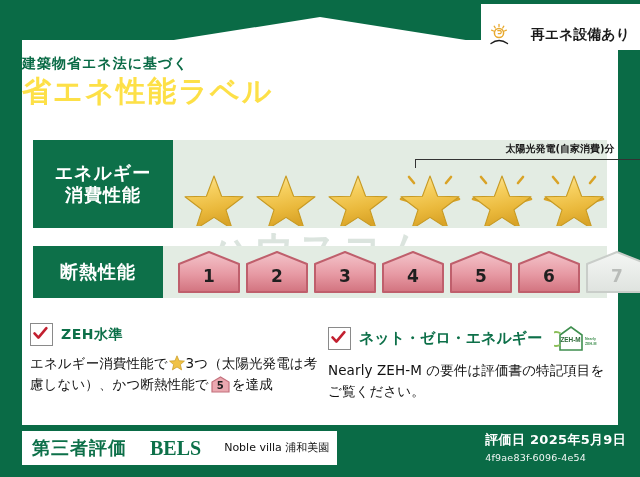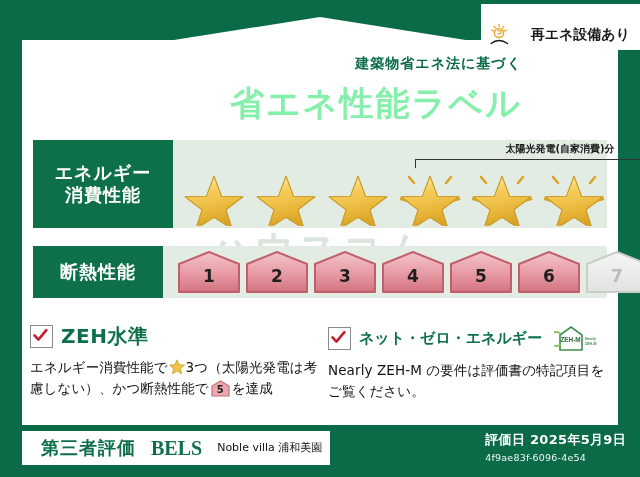--- a/index.html
+++ b/index.html
@@ -30,24 +30,24 @@
   }
 
   
   #body-white{
     position:absolute;left:22px;top:40px;right:22px;bottom:52px;
     background:#ffffff;z-index:2;
   }
 
   
   #title-block{
-    position:absolute;left:22px;top:55px;width:500px;text-align:right;z-index:7;
+    position:absolute;left:22px;top:55px;width:500px;text-align:left;z-index:7;
   }
   #title-sub{font-size:14px;font-weight:bold;color:#0a6b46;letter-spacing:1px;line-height:1.2;}
-  #title-main{font-size:34px;font-weight:bold;color:#86efac;letter-spacing:2px;line-height:1.25;margin-top:10px;}
+  #title-main{font-size:29px;font-weight:bold;color:#fde047;letter-spacing:2px;line-height:1.25;margin-top:1px;}
 
   
   .perf-row{position:absolute;z-index:7;display:flex;align-items:stretch;}
   #row-energy{left:33px;top:140px;width:574px;height:88px;}
   #row-insul{left:33px;top:246px;width:574px;height:52px;}
 
   .row-label{
     background:#0d7049;color:#ffffff;display:flex;flex-direction:column;
     align-items:center;justify-content:center;flex:0 0 auto;
   }
@@ -97,36 +97,36 @@
   .crit{position:absolute;z-index:7;}
   #crit-left{left:30px;top:323px;width:290px;}
   #crit-right{left:328px;top:323px;width:282px;}
 
   .crit-head{display:flex;align-items:center;gap:8px;}
   .checkbox{
     width:21px;height:21px;border:1.6px solid #8a8a8a;background:#fff;
     flex:0 0 auto;position:relative;
   }
   .checkbox svg{position:absolute;left:1px;top:1px;width:17px;height:17px;}
-  .crit-title{font-size:20px;font-weight:bold;color:#0d7049;letter-spacing:.5px;}
+  .crit-title{font-size:14px;font-weight:bold;color:#0d7049;letter-spacing:.5px;}
   #crit-right .crit-title{font-size:15px;letter-spacing:0px;}
   .crit-body{
     margin-top:7px;font-size:13.5px;color:#111;line-height:1.55;letter-spacing:.1px;
   }
   .inline-star{display:inline-block;vertical-align:-3px;width:16px;height:16px;margin:0 1px;}
   .inline-house{display:inline-block;vertical-align:-4px;width:19px;height:17px;margin:0 2px;position:relative;}
   .inline-house .ih-num{position:absolute;left:0;top:0;width:19px;height:17px;display:flex;
     align-items:center;justify-content:center;font-size:10px;font-weight:bold;color:#1f1f1f;padding-top:3px;box-sizing:border-box;}
   .zehm-logo{width:46px;height:30px;flex:0 0 auto;margin-left:4px;}
 
   
   #footer{position:absolute;left:0;right:0;bottom:0;height:52px;z-index:7;}
   #bels-chip{
     position:absolute;left:22px;top:6px;height:34px;background:#fff;
-    display:flex;align-items:center;padding:0 8px 0 19px;gap:15px;
+    display:flex;align-items:center;padding:0 8px 0 10px;gap:23px;
   }
   #bels-jp{font-size:18px;font-weight:bold;color:#0d7049;letter-spacing:1px;}
   #bels-en{font-size:20px;font-weight:bold;color:#0d7049;letter-spacing:0px;font-family:"Liberation Serif",serif;}
   #bels-prop{font-size:11px;color:#111;line-height:1.2;max-width:112px;}
   #footer-right{position:absolute;right:14px;top:6px;text-align:left;color:#ffffff;}
   #eval-date{font-size:13px;font-weight:bold;letter-spacing:.3px;}
   #eval-id{font-size:9.5px;margin-top:3px;letter-spacing:.2px;opacity:.95;}
 
   
   #watermark{

